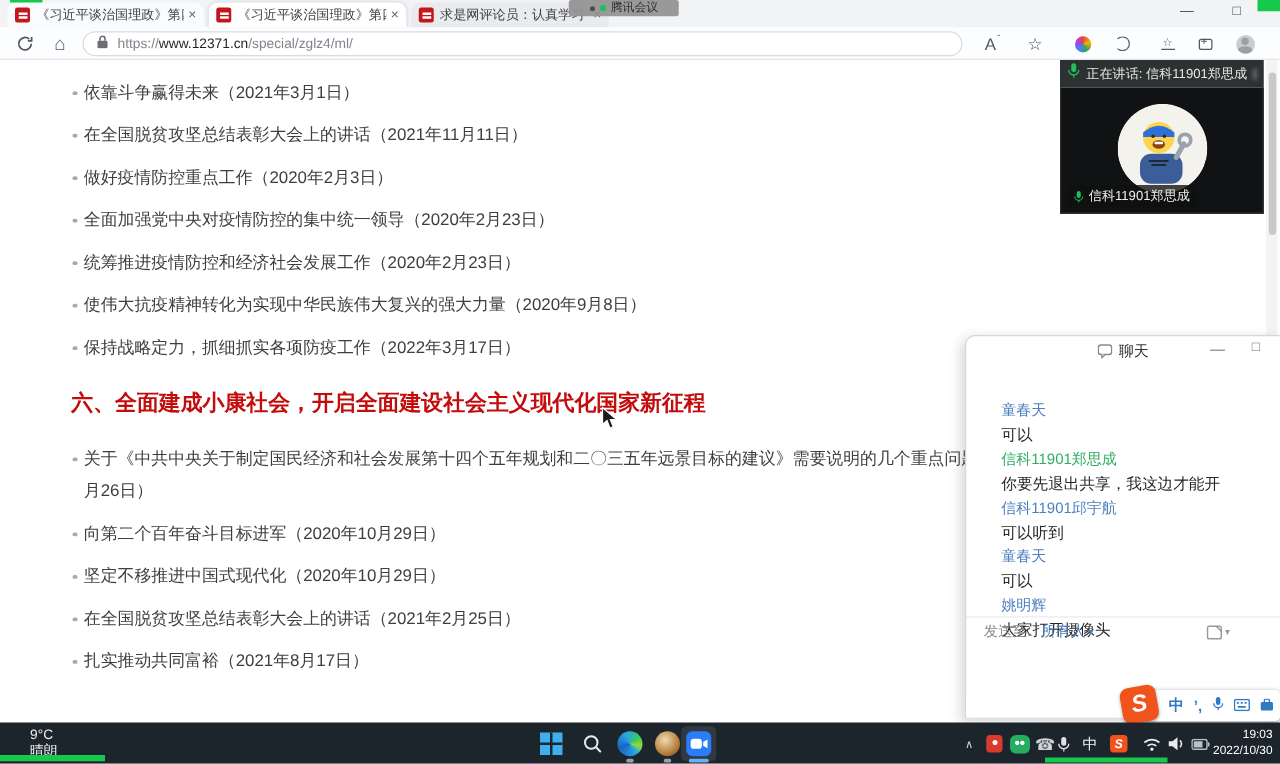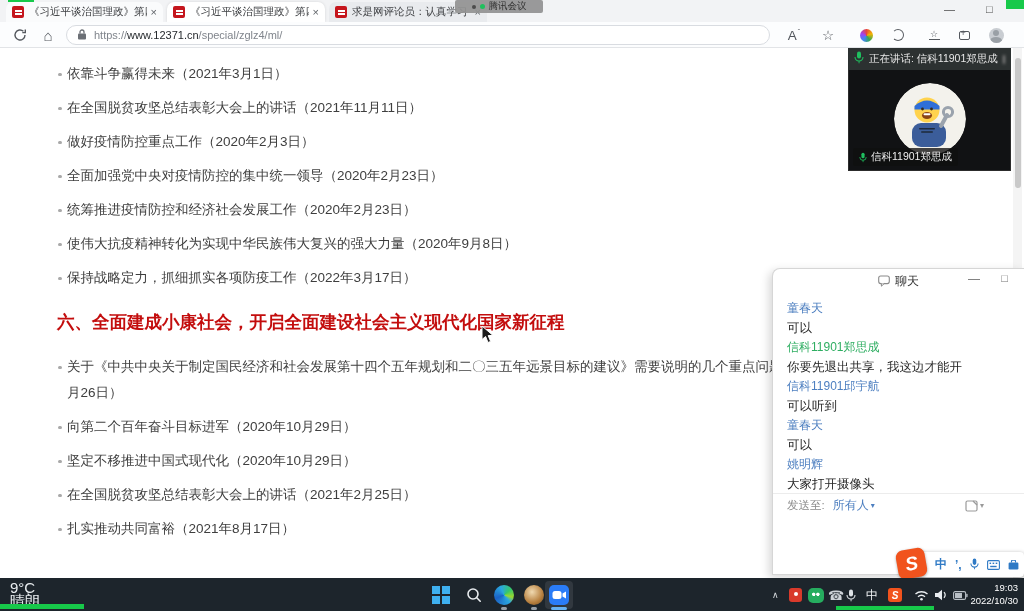--- a/index.html
+++ b/index.html
@@ -76,21 +76,21 @@
   .nametag span { font-size:10.5px; color:#f0f0f0; }
 
   
   .chat { left:772px; top:268px; width:252px; height:307px; background:#fff;
           border:1px solid #d6d6d6; border-right:none; border-radius:8px 0 0 0;
           box-shadow:-3px 3px 10px rgba(0,0,0,.16); z-index:55; }
   .chat-tb { height:24px; display:flex; align-items:center; justify-content:center; gap:5px;
              font-size:12px; color:#333; position:relative; }
   .chat-min { position:absolute; right:44px; top:3px; color:#737373; font-size:12px; }
   .chat-max { position:absolute; right:16px; top:3px; color:#737373; font-size:11px; }
-  .chat-msgs { padding:4px 0 0 14px; }
+  .chat-msgs { padding:4px 0 0 28px;margin-top:20px; }
   .cname { font-size:12px; line-height:15px; margin-top:4px; }
   .blue  { color:#4d7fc0; }
   .green { color:#2fae62; }
   .ctext { font-size:12.5px; color:#262626; line-height:16px; margin-top:4px; }
   .chat-footer { position:absolute; left:0; right:0; top:224px; height:24px; border-top:1px solid #ececec;
                  display:flex; align-items:center; padding:0 14px; }
   .sendto-label { font-size:11.5px; color:#8a8a8a; }
   .sendto-value { font-size:12px; color:#4d7fc0; margin-left:8px; }
   .sendto-caret { font-size:8px; color:#4d7fc0; margin-left:2px; }
   .shot-icon { margin-left:auto; margin-right:26px; display:flex; align-items:center; gap:2px; color:#9a9a9a; font-size:8px; }
@@ -99,21 +99,21 @@
   .ime { left:908px; top:552px; width:116px; height:25px; background:#fff; border-radius:4px;
          box-shadow:0 1px 4px rgba(0,0,0,.35); display:flex; align-items:center; gap:8px;
          padding-left:27px; z-index:70; }
   .sogou-s { position:absolute; left:-11px; top:-3px; width:29px; height:29px; background:#f1531d;
              border-radius:7px; transform:rotate(-10deg); color:#fff; font-weight:bold; font-style:italic;
              font-size:19px; display:flex; align-items:center; justify-content:center; box-shadow:0 1px 3px rgba(0,0,0,.35); }
   .ime-blue { color:#2f7ac5; font-size:12px; font-weight:bold; }
 
   
   .taskbar { left:0; top:578px; width:1024px; height:33px; background:#1d252c; z-index:80; }
-  .weather { position:absolute; left:10px; top:4px; color:#e9edf0; font-size:15px; line-height:12.5px; }
+  .weather { position:absolute; left:24px; top:4px; color:#e9edf0; font-size:11px; line-height:12.5px; }
   .tb-ic { position:absolute; top:6px; width:22px; height:22px; display:flex; align-items:center; justify-content:center; }
   .start-ic { width:18px; height:18px;
       background:
         linear-gradient(#1d252c,#1d252c) center/2px 100% no-repeat,
         linear-gradient(#1d252c,#1d252c) center/100% 2px no-repeat,
         #3fb0ef; }
   .edge-ic { width:20px; height:20px; border-radius:50%;
       background:conic-gradient(from 140deg, #2aa7e0, #1b62c6 30%, #2aa7e0 55%, #35c76a 75%, #9bd82f 90%, #2aa7e0); }
   .campus-ic { width:20px; height:20px; border-radius:50%;
       background:radial-gradient(circle at 40% 35%, #f0d9b0, #b67f3e 60%, #6e4a20); }

